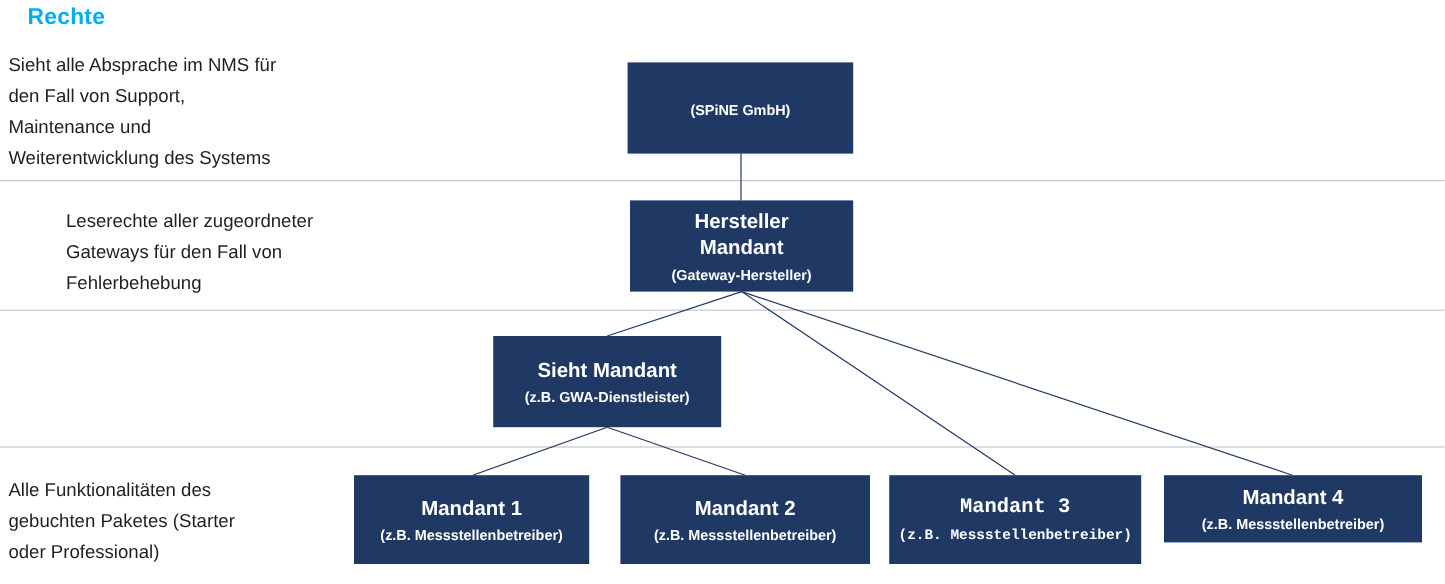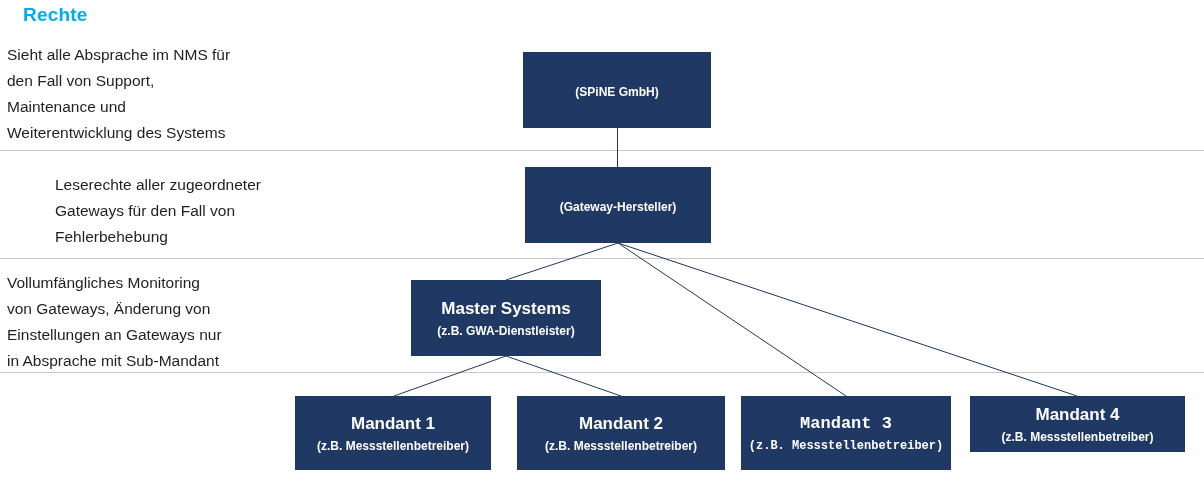--- a/index.html
+++ b/index.html
@@ -89,44 +89,45 @@
   <div class="divider" style="top:258px;"></div>
   <div class="divider" style="top:372px;"></div>
 
   <div class="right-block" style="top:42px;">Sieht alle Absprache im NMS für
 den Fall von Support,
 Maintenance und
 Weiterentwicklung des Systems</div>
   <div class="right-block" style="top:172px;margin-left:48px;">Leserechte aller zugeordneter
 Gateways für den Fall von
 Fehlerbehebung</div>
-  <div class="right-block" style="top:270px;">Vollumfängliches Monitoring
-von Gateways, Änderung von
-Einstellungen an Gateways nur
-in Absprache mit Sub-Mandant</div>
+  <div class="right-block" style="top:396px;">Alle Funktionalitäten des
+gebuchten Paketes (Starter
+oder Professional)</div>
 
   <svg class="connectors" viewBox="0 0 1204 487" xmlns="http://www.w3.org/2000/svg">
     <line x1="617.5" y1="128" x2="617.5" y2="167"></line>
     <line x1="618" y1="243" x2="506" y2="280"></line>
     <line x1="618" y1="243" x2="846" y2="396"></line>
     <line x1="618" y1="243" x2="1077" y2="396"></line>
     <line x1="506" y1="356" x2="394" y2="396"></line>
     <line x1="506" y1="356" x2="621" y2="396"></line>
   </svg>
 
   <div class="node" style="left:523px; top:52px;  width:188px; height:76px;">
     <div class="node-subtitle">(SPiNE GmbH)</div>
   </div>
 
   <div class="node" style="left:525px; top:167px; width:186px; height:76px;">
+    <div class="node-title">Hersteller
+Mandant</div>
     <div class="node-subtitle">(Gateway-Hersteller)</div>
   </div>
 
   <div class="node" style="left:411px; top:280px; width:190px; height:76px;">
-    <div class="node-title">Master Systems</div>
+    <div class="node-title">Sieht Mandant</div>
     <div class="node-subtitle">(z.B. GWA-Dienstleister)</div>
   </div>
 
   <div class="node" style="left:295px; top:396px; width:196px; height:74px;">
     <div class="node-title">Mandant 1</div>
     <div class="node-subtitle">(z.B. Messstellenbetreiber)</div>
   </div>
 
   <div class="node" style="left:517px; top:396px; width:208px; height:74px;">
     <div class="node-title">Mandant 2</div>

